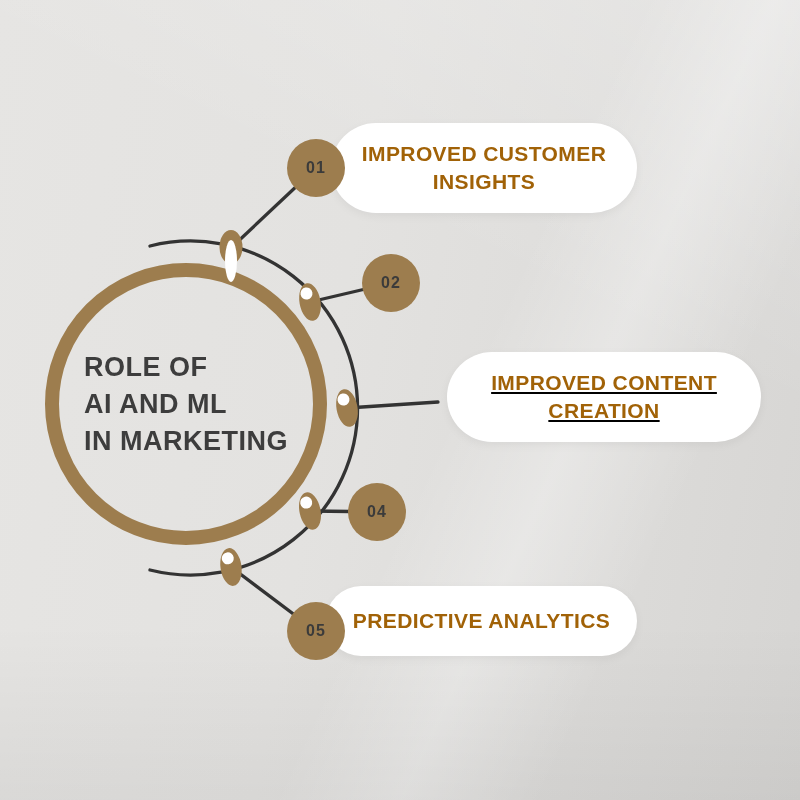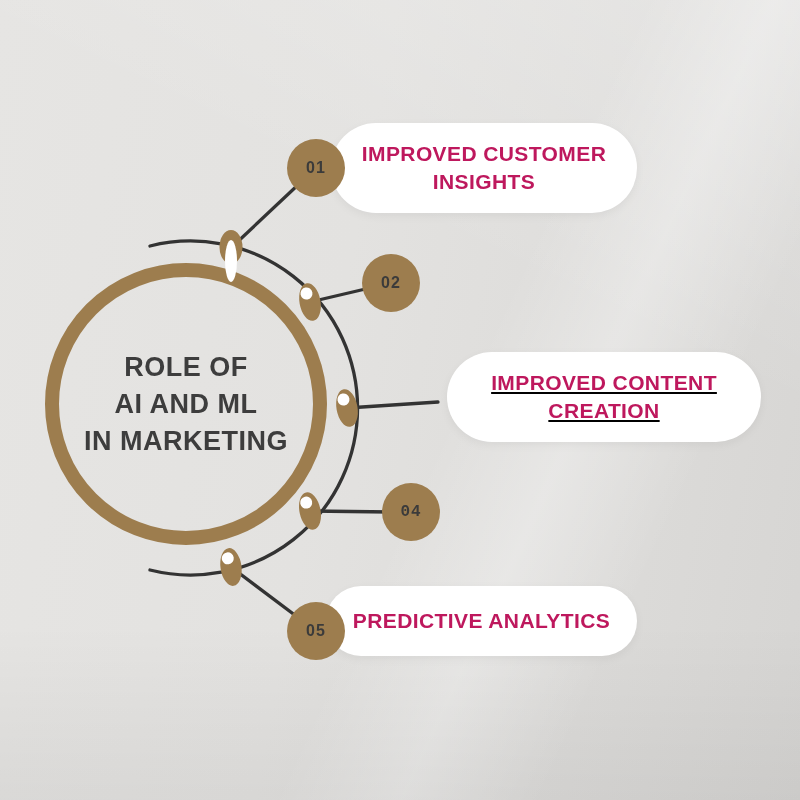--- a/index.html
+++ b/index.html
@@ -21,57 +21,57 @@
     pointer-events:none;
   }
 
   
   .ring{
     position:absolute;left:45px;top:263px;width:254px;height:254px;
     border:14px solid #9d7d4e;border-radius:50%;
     display:flex;align-items:center;justify-content:center;z-index:1;
   }
   .ring-title{
-    text-align:center;color:#3d3d3d;font-weight:bold;
+    color:#3d3d3d;font-weight:bold;
     font-size:27px;line-height:37px;letter-spacing:0.5px;
   }
   .ring-title span{display:block;}
 
   
   svg.links{position:absolute;inset:0;z-index:2;pointer-events:none;}
 
   
   .pill{
     position:absolute;background:#ffffff;border-radius:46px;
     display:flex;align-items:center;justify-content:center;
     z-index:3;box-shadow:0 3px 10px rgba(0,0,0,0.05);
   }
   .pill-label{
-    text-align:center;color:#be185d;font-weight:bold;
+    text-align:center;color:#a16207;font-weight:bold;
     font-size:21px;line-height:28px;letter-spacing:0.4px;
     padding:0 30px;
   }
   .nowrap{white-space:nowrap;padding:0 20px;}
   .p1{left:331px;top:123px;width:306px;height:90px;}
   .p2{left:399px;top:238px;width:314px;height:90px;}
   .p3{left:447px;top:352px;width:314px;height:90px;text-decoration:underline;}
   .p4{left:399px;top:467px;width:314px;height:90px;}
   .p5{left:326px;top:586px;width:311px;height:70px;}
 
   
   .num{
     position:absolute;width:58px;height:58px;border-radius:50%;
     background:#9d7d4e;color:#3b3b3b;font-weight:bold;font-size:16px;
     letter-spacing:1px;display:flex;align-items:center;justify-content:center;
     z-index:4;
   }
   .n1{left:287px;top:139px;}
   .n2{left:362px;top:254px;}
   .n3{left:409px;top:373px;}
-  .n4{left:382px;top:483px;font-family:Liberation Mono, monospace;}
+  .n4{left:348px;top:483px;}
   .n5{left:287px;top:602px;}
 </style>
 </head>
 <body>
 
 <div class="canvas">
 
   <div class="ring">
     <div class="ring-title">
       <span>ROLE OF</span>

